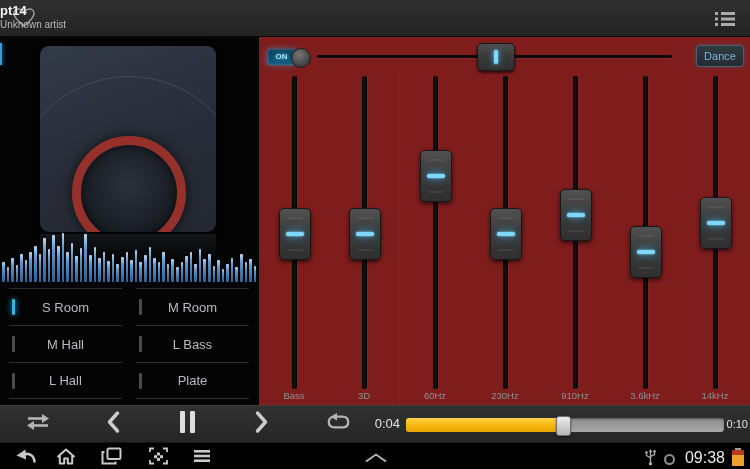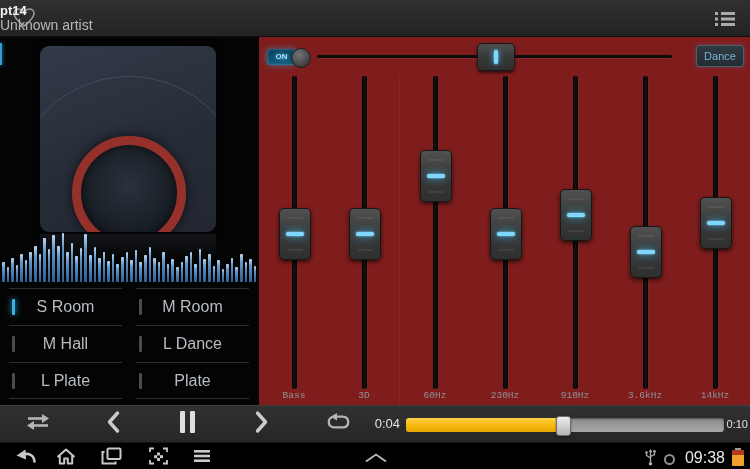--- a/index.html
+++ b/index.html
@@ -5,21 +5,21 @@
   html,body{margin:0;padding:0;background:#000;}
   .screen{position:relative;width:750px;height:469px;background:#1b1b1b;overflow:hidden;
           font-family:"Liberation Sans",sans-serif;-webkit-user-select:none;user-select:none;}
 
   
   .topbar{position:relative;height:36px;background:linear-gradient(#303030,#232323);
           border-bottom:1px solid #0c0c0c;}
   .fav-btn{position:absolute;left:12px;top:7px;width:26px;height:22px;}
   .titles{position:absolute;left:0;right:4px;top:3px;text-align:left;}
   .track-title{font-size:13px;font-weight:bold;color:#f2f2f2;line-height:16px;}
-  .track-artist{font-size:14px;color:#b8b8b8;line-height:12px;}
+  .track-artist{font-size:10px;color:#b8b8b8;line-height:12px;}
   .queue-btn{position:absolute;right:12px;top:8px;width:24px;height:22px;}
 
   
   .main{display:flex;height:368px;}
   .left{width:258px;background:#040404;position:relative;flex:none;}
   .edge-tick{position:absolute;left:0;top:6px;width:2px;height:22px;background:#2f9fd6;box-shadow:0 0 4px #2f9fd6;}
 
   .album{position:absolute;left:40px;top:9px;width:176px;height:186px;border-radius:9px;
          background:linear-gradient(160deg,#333a48 0%,#272d38 55%,#222731 100%);overflow:hidden;
          box-shadow:0 3px 8px rgba(0,0,0,.6);}
@@ -32,21 +32,21 @@
   .reflect{position:absolute;left:40px;top:197px;width:176px;height:26px;border-radius:0 0 9px 9px;
            background:linear-gradient(rgba(60,70,86,.28),rgba(60,70,86,0));}
 
   .viz{position:absolute;left:2px;top:196px;width:254px;height:49px;display:flex;align-items:flex-end;gap:2px;}
   .vbar{flex:1;min-height:2px;border-radius:1px 1px 0 0;
         background:linear-gradient(#bcd8f2 0,#6296c8 30%,#2f5e93 100%);}
 
   .rooms{position:absolute;left:0;top:246px;width:258px;height:122px;box-sizing:border-box;
          padding:5px 9px 0 9px;display:grid;grid-template-columns:1fr 1fr;column-gap:14px;grid-auto-rows:37px;}
   .room{position:relative;display:flex;align-items:center;justify-content:center;
-        border-top:1px solid #2e2e2e;color:#b7bcc3;font-size:16px;cursor:default;}
+        border-top:1px solid #2e2e2e;color:#b7bcc3;font-size:13px;cursor:default;}
   .room:nth-child(5),.room:nth-child(6){border-bottom:1px solid #2e2e2e;}
   .tick{position:absolute;left:3px;top:10px;width:3px;height:16px;background:#4c4c4c;border-radius:1px;}
   .room.active .tick{background:#33b5e5;box-shadow:0 0 6px #33b5e5;}
 
   
   .eq{flex:1;position:relative;background:#7f1d1d;border-left:1px solid #000;}
   .toggle{position:absolute;left:8px;top:11px;width:44px;height:18px;}
   .toggle-on{position:absolute;left:0;top:1px;width:29px;height:16px;border-radius:3px;
              background:linear-gradient(#0d3f59,#135a7d);color:#a8e2fb;font-size:8px;font-weight:bold;
              text-align:center;line-height:16px;text-shadow:0 0 5px #45c8ff;
@@ -61,21 +61,21 @@
                   background:linear-gradient(#4e4e4e,#383838 50%,#303030);border:1px solid #181818;
                   box-shadow:0 2px 3px rgba(0,0,0,.6);}
   .hglow{position:absolute;left:50%;top:50%;width:4px;height:14px;margin:-7px 0 0 -2px;border-radius:2px;
          background:#7ed7ff;box-shadow:0 0 7px #2eb6f0,0 0 2px #c4efff;}
 
   .preset-btn{position:absolute;right:6px;top:8px;width:48px;height:22px;box-sizing:border-box;
               border:1px solid #49616f;border-radius:3px;background:linear-gradient(#2f3940,#252d34);
               color:#7ab4d6;font-size:11px;display:flex;align-items:center;justify-content:center;
               box-shadow:0 0 5px rgba(70,150,200,.3);}
 
-  .bands{position:absolute;left:0;right:0;top:36px;bottom:0;display:flex;font-family:Liberation Mono, monospace;}
+  .bands{position:absolute;left:0;right:0;top:36px;bottom:0;display:flex;}
   .band{flex:1;position:relative;}
   .band:nth-child(3),.band:nth-child(8){border-left:1px solid rgba(255,255,255,.045);}
   .band-track{position:absolute;left:50%;margin-left:-2.5px;width:5px;top:3px;height:313px;
               background:linear-gradient(90deg,#000,#131313 50%,#000);border-radius:2px;
               box-shadow:1px 1px 0 rgba(255,255,255,.04);}
   .band-handle{position:absolute;left:50%;margin-left:-15px;width:30px;height:50px;border-radius:5px;
                background:linear-gradient(#515151,#3b3b3b 45%,#2f2f2f);border:1px solid #171717;
                box-shadow:0 2px 4px rgba(0,0,0,.65);}
   .band-handle:before,.band-handle:after{content:"";position:absolute;left:50%;width:16px;height:2px;
                margin-left:-8px;background:rgba(255,255,255,.07);border-radius:1px;}
@@ -216,25 +216,25 @@
           <div class="room">
             <span class="tick"></span>
             <span>M Room</span>
           </div>
           <div class="room">
             <span class="tick"></span>
             <span>M Hall</span>
           </div>
           <div class="room">
             <span class="tick"></span>
-            <span>L Dance</span>
+            <span>L Bass</span>
           </div>
           <div class="room">
             <span class="tick"></span>
-            <span>L Plate</span>
+            <span>L Hall</span>
           </div>
           <div class="room">
             <span class="tick"></span>
             <span>Plate</span>
           </div>
         </div>
     </aside>
 
     <section class="eq">
       <div class="toggle">

